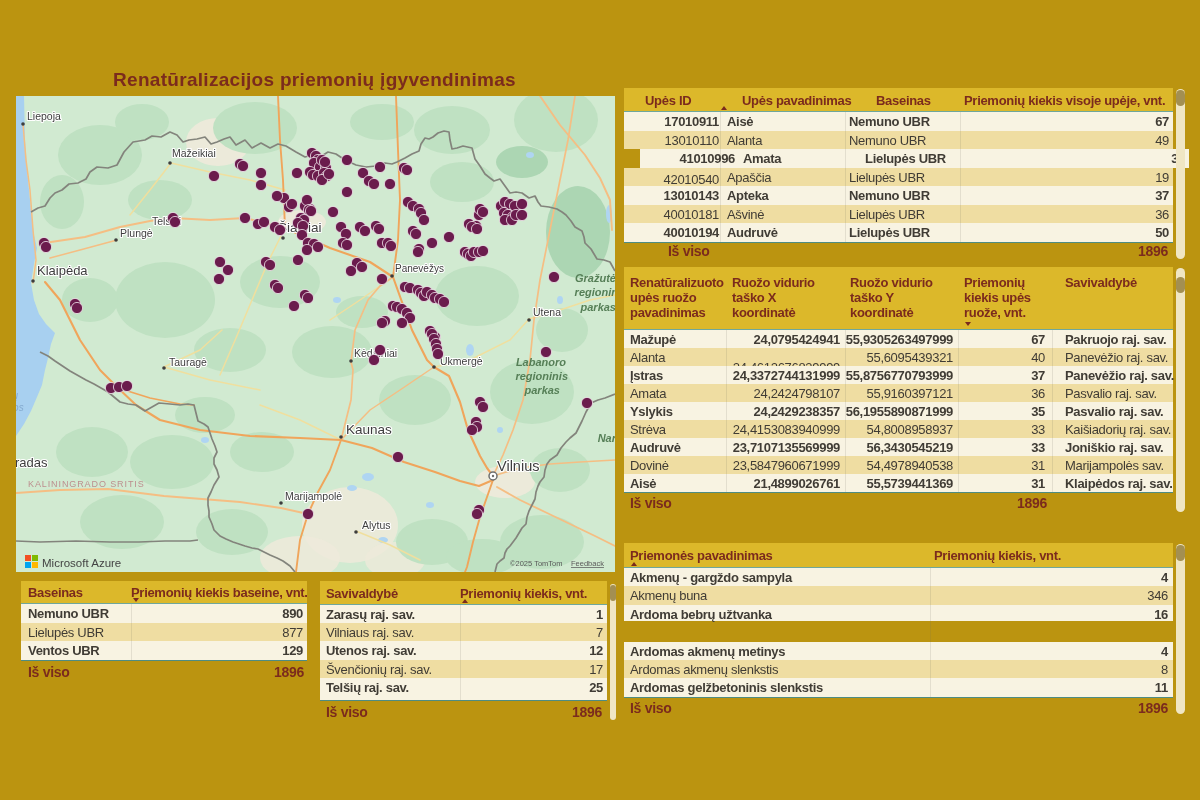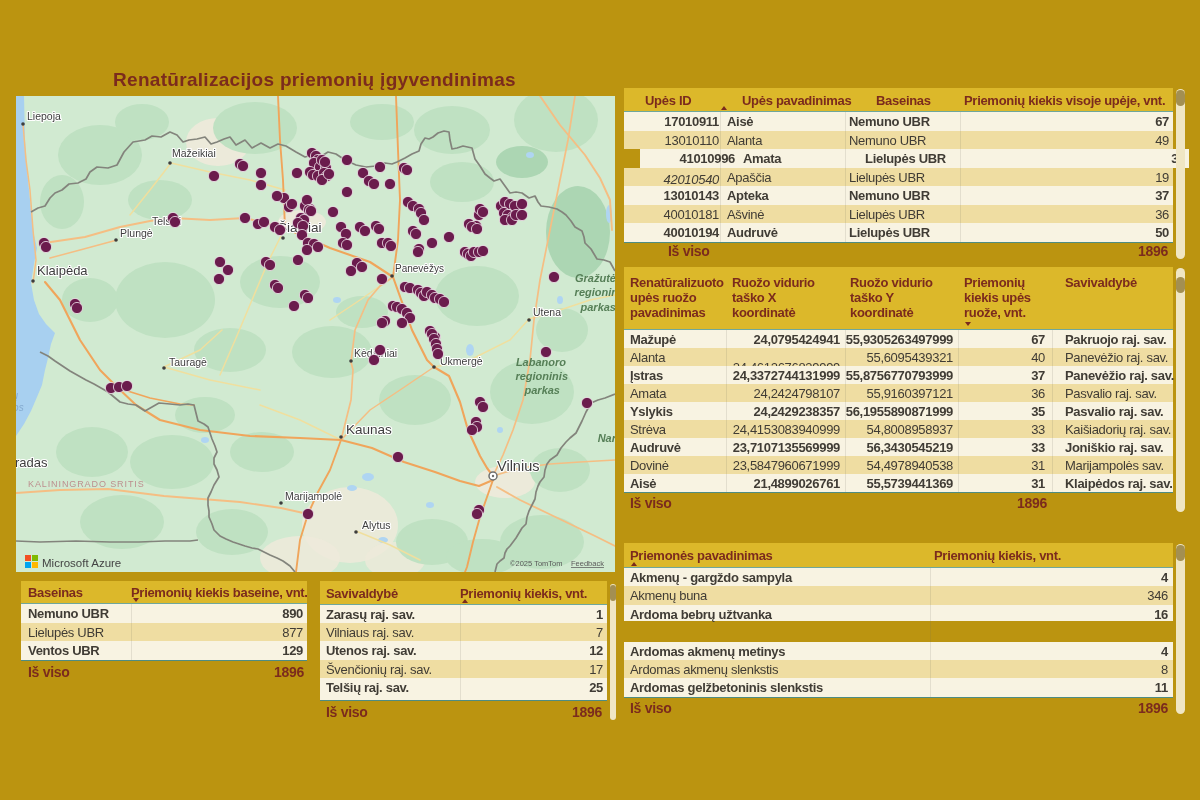--- a/index.html
+++ b/index.html
@@ -351,21 +351,21 @@
 <div class="cell" style="left:225px; top:2px;">Nemuno UBR</div>
 <div class="cell" style="right:4px; top:2px;">49</div>
 </div>
 <div class="abs lightrow" style="left:16px; top:61.0px; width:549px; height:18.5px;">
 <div class="cell" style="right:454px; top:2px;">41010996</div>
 <div class="cell" style="left:103px; top:2px;">Amata</div>
 <div class="cell" style="left:225px; top:2px;">Lielupės UBR</div>
 <div class="cell" style="right:4px; top:2px;">36</div>
 </div>
 <div class="abs creamrow" style="left:0; top:79.5px; width:549px; height:18.5px;">
-<div class="cell" style="right:454px; top:4px;font-style:italic;">42010540</div>
+<div class="cell" style="right:454px; top:4px;">42010540</div>
 <div class="cell" style="left:103px; top:2px;">Apaščia</div>
 <div class="cell" style="left:225px; top:2px;">Lielupės UBR</div>
 <div class="cell" style="right:4px; top:2px;">19</div>
 </div>
 <div class="abs lightrow" style="left:0; top:98.0px; width:549px; height:18.5px;">
 <div class="cell" style="right:454px; top:2px;">13010143</div>
 <div class="cell" style="left:103px; top:2px;">Apteka</div>
 <div class="cell" style="left:225px; top:2px;">Nemuno UBR</div>
 <div class="cell" style="right:4px; top:2px;">37</div>
 </div>

